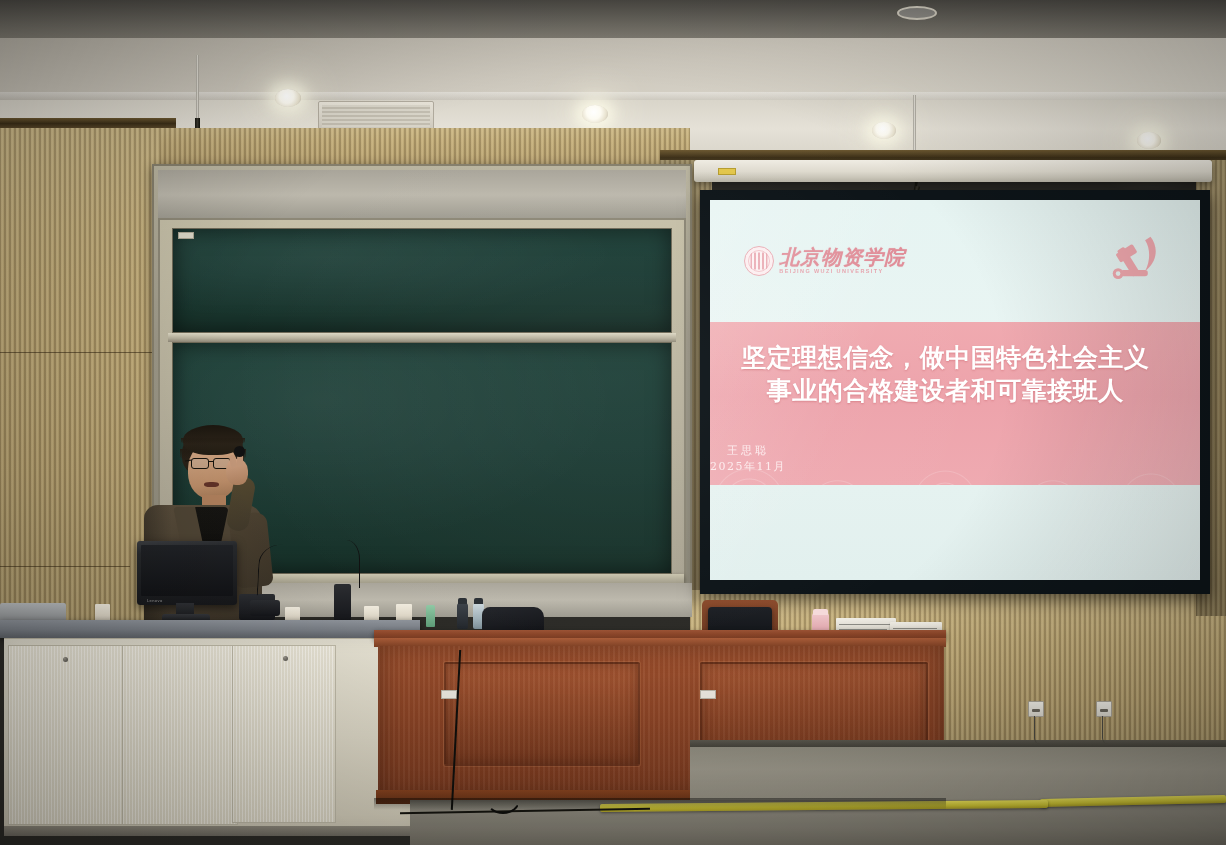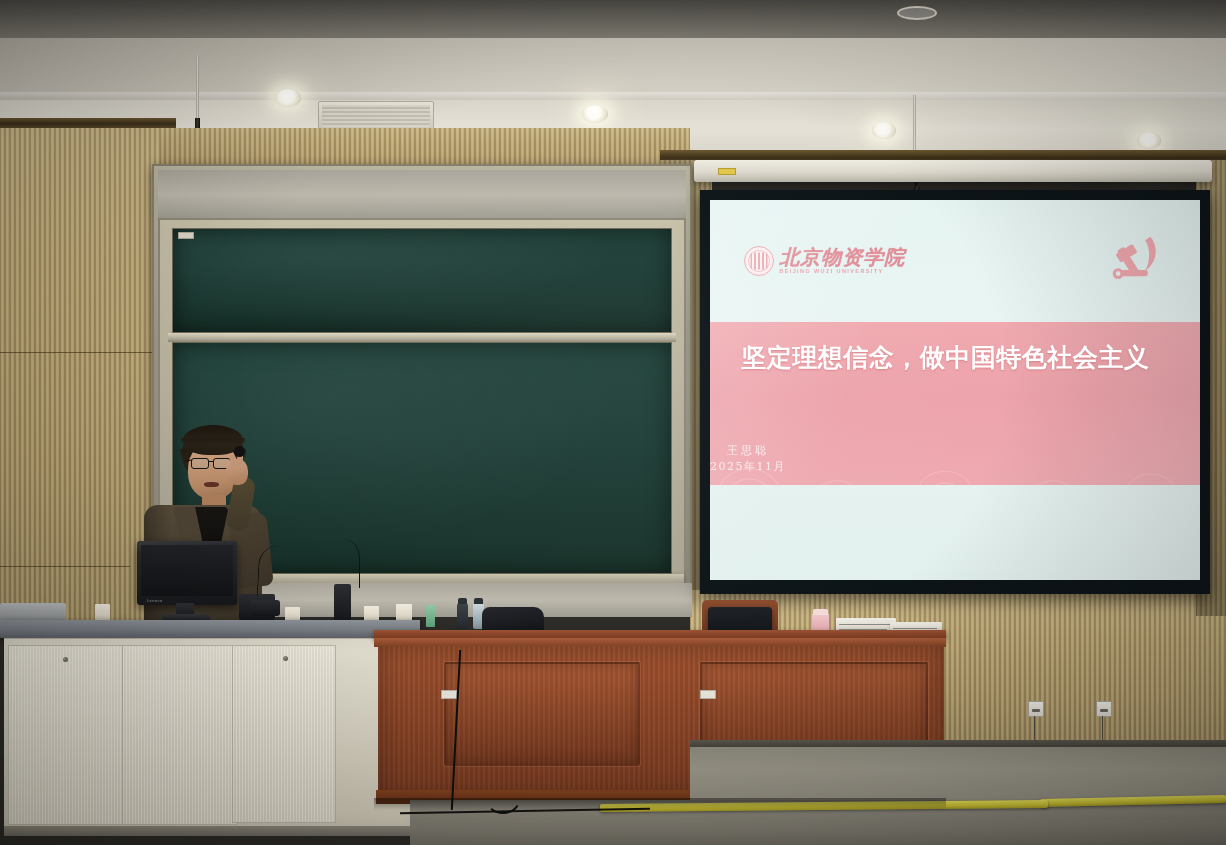--- a/index.html
+++ b/index.html
@@ -593,20 +593,21 @@
               <circle cx="11" cy="44" r="2.6" fill="#e9f4f2"></circle>
               <rect x="14" y="40" width="30" height="7" rx="3"></rect>
             </g>
           </svg>
         </div>
       </div>
 
       <div class="slide-band">
         <div class="band-waves"></div>
         <div class="slide-title">坚定理想信念，做中国特色社会主义</div>
+        <div class="slide-title">事业的合格建设者和可靠接班人</div>
         <div class="slide-byline">
           <div class="byline-name">王思聪</div>
           <div class="byline-date">2025年11月</div>
         </div>
       </div>
 
       <div class="slide-bottom"></div>
     </div>
     <div class="screen-sheen"></div>
   </div>

